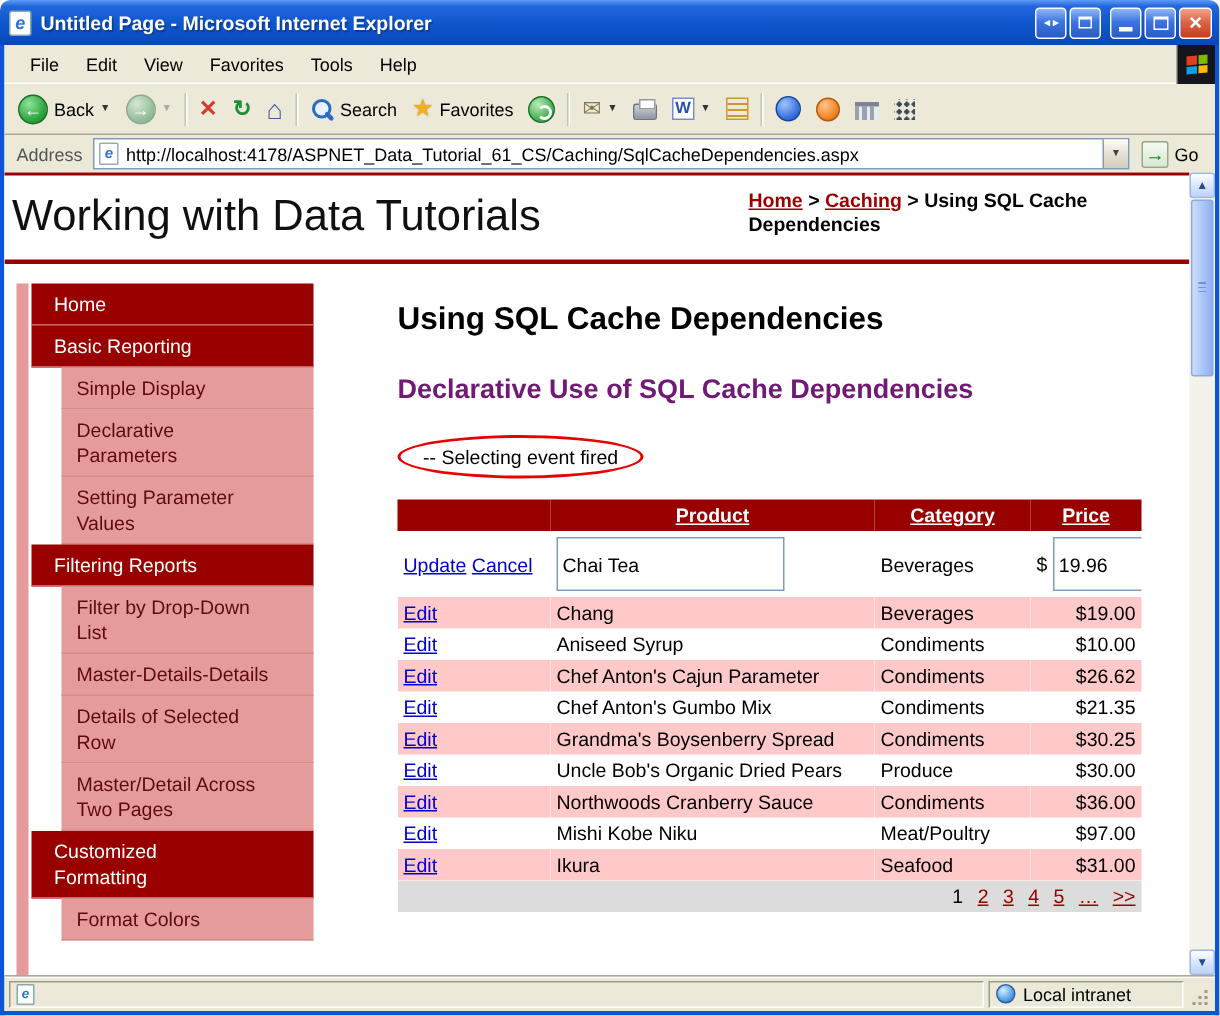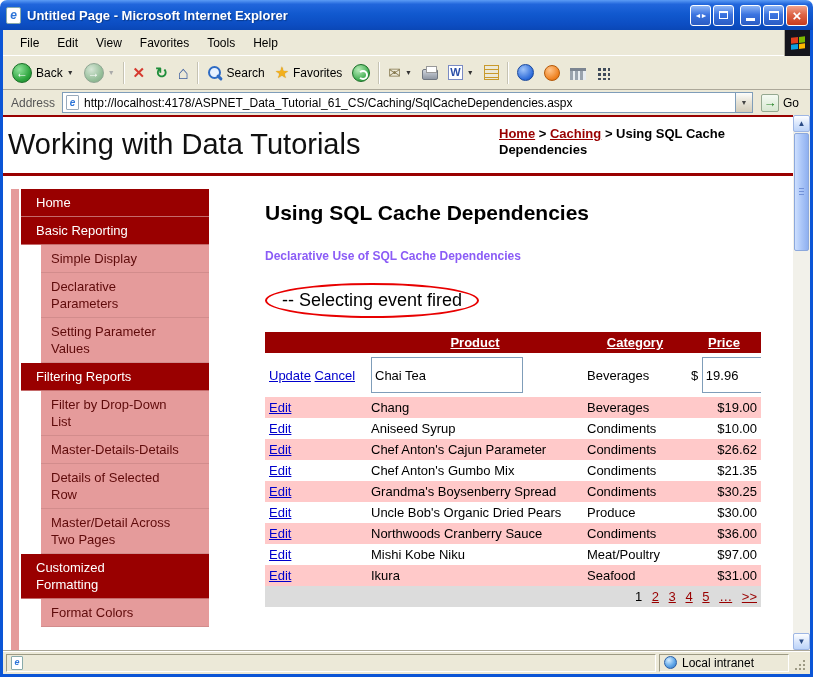--- a/index.html
+++ b/index.html
@@ -104,23 +104,23 @@
   .sidebar-wrap { width:206px; flex-shrink:0; position:relative; }
   .sidebar-wrap::before { content:""; position:absolute; left:8px; top:0; bottom:-20px; width:8px; background:var(--sidebar-pink,#E59B9B); }
   .menu-nav { margin-left:18px; width:188px; position:relative; }
   .nav-item { font-size:13px; line-height:17px; }
   .nav-header { background:var(--maroon,#990000); color:#fff; padding:5px 46px 5px 15px; border-bottom:1px solid #C46A6A; }
   .nav-sub { background:var(--sidebar-pink,#E59B9B); color:#5E0A0A; margin-left:20px; padding:5px 26px 5px 10px; border-bottom:1px solid #D28C8C; }
 
   
   .main { flex:1; padding-left:56px; min-width:0; }
   .main-title { font-size:21px; font-weight:bold; color:#000; margin-top:12px; }
-  .main-sub { font-size:12px; font-weight:bold; color:#8b5cf6; margin-top:24px; }
+  .main-sub { font-size:18px; font-weight:bold; color:#701a75; margin-top:24px; }
   .event-note { display:inline-block; margin-top:20px; border:2px solid var(--annotation-red,#E80000);
-    border-radius:50%; padding:5px 15px; font-size:18px; color:#000; }
+    border-radius:50%; padding:5px 15px; font-size:13px; color:#000; }
 
   
   .grid { margin-top:14px; border-collapse:collapse; width:496px; font-size:13px; color:#000; table-layout:fixed; }
   .grid th { background:var(--maroon,#990000); color:#fff; font-weight:bold; padding:3px 4px; text-align:center; }
   .grid th a { color:#fff; text-decoration:underline; }
   .grid td { padding:2px 4px; vertical-align:middle; line-height:17px; overflow:hidden; }
   .prod-cell { padding-right:40px; }
   .price-col { text-align:right; }
   .row-pink { background:var(--row-pink,#FFC9C9); }
   a.blue { color:var(--link-blue,#0000CC); text-decoration:underline; }

